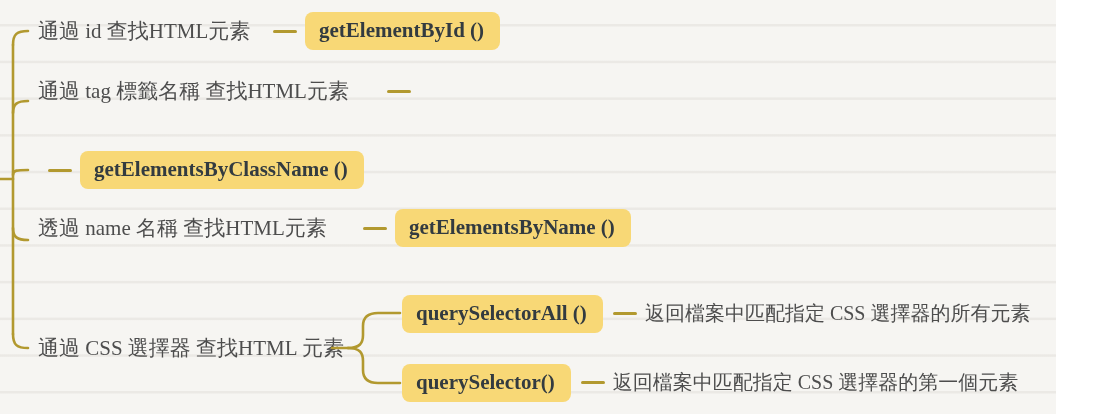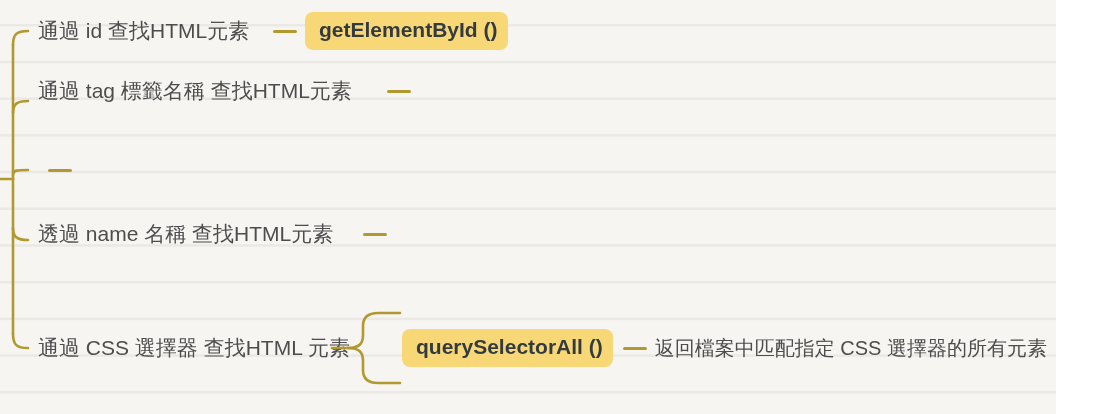--- a/index.html
+++ b/index.html
@@ -1,20 +1,20 @@
 <!DOCTYPE html>
 <html><head>
 <meta charset="utf-8">
 <style>
   html,body{margin:0;padding:0;}
   .canvas{
     position:relative;
     width:1056px;height:414px;
     overflow:hidden;
-    font-family:Liberation Sans, sans-serif;
+    font-family:Liberation Serif, serif;
     background-color:#f6f5f2;
     background-image:repeating-linear-gradient(
       to bottom,
       #f6f5f2 0px, #f6f5f2 23.5px,
       #ebe9e5 24.5px, #ebe9e5 26px,
       #f6f5f2 27px, #f6f5f2 36.7px);
   }
   svg.connectors{position:absolute;left:0;top:0;z-index:1;}
   .row{
     position:absolute;left:38px;height:38px;
@@ -26,21 +26,21 @@
     flex:0 0 auto;overflow:visible;
   }
   .dash{
     flex:0 0 auto;width:24px;height:3px;border-radius:2px;
     background:#b2992f;margin:0 8px 0 10px;
   }
   .method-box{
     flex:0 0 auto;
     background:#f8d876;color:#333b40;
     font-weight:700;font-size:21px;
-    padding:5px 10px 7px 14px;border-radius:8px;
+    padding:5px 16px 7px 14px;border-radius:8px;
     white-space:nowrap;line-height:26px;
   }
   .row5{
     position:absolute;left:38px;top:294px;height:108px;
     display:flex;align-items:center;z-index:2;white-space:nowrap;
   }
   .child-col{display:flex;flex-direction:column;gap:31px;}
   .child-row{display:flex;align-items:center;height:38px;white-space:nowrap;}
   .desc{
     font-size:20px;color:#4d4d4d;white-space:nowrap;
@@ -69,38 +69,45 @@
     <div class="method-box">getElementById ()</div>
   </div>
 
   <div class="row" style="top:72px">
     <div class="branch-label" style="width:339px">通過 tag 標籤名稱 查找HTML元素</div>
     <div class="dash"></div>
   </div>
 
   <div class="row" style="top:151px">
     <div class="dash"></div>
+    <div class="method-box">getElementsByClassName ()</div>
   </div>
 
-  <div class="row" style="top:215px">
+  <div class="row" style="top:209px">
     <div class="branch-label" style="width:315px">透過 name 名稱 查找HTML元素</div>
     <div class="dash"></div>
+    <div class="method-box">getElementsByName ()</div>
   </div>
 
   <div class="row5">
     <div class="branch-label" style="width:292px">通過 CSS 選擇器 查找HTML 元素</div>
     <svg width="72" height="108" viewBox="0 0 72 108" style="flex:0 0 auto">
       <g fill="none" stroke="#b2992f" stroke-width="2.6" stroke-linecap="round">
         <path d="M 2 54 H 18"></path>
         <path d="M 18 54 C 30 54 33 49 33 41 L 33 32 C 33 24 37 19 48 19 L 70 19"></path>
         <path d="M 18 54 C 30 54 33 59 33 67 L 33 76 C 33 84 37 89 48 89 L 70 89"></path>
       </g>
     </svg>
     <div class="child-col">
       <div class="child-row">
         <div class="method-box">querySelectorAll ()</div>
         <div class="dash"></div>
         <div class="desc">返回檔案中匹配指定 CSS 選擇器的所有元素</div>
       </div>
+      <div class="child-row">
+        <div class="method-box">querySelector()</div>
+        <div class="dash"></div>
+        <div class="desc">返回檔案中匹配指定 CSS 選擇器的第一個元素</div>
+      </div>
     </div>
   </div>
 
 </div>
 
 </body></html>

